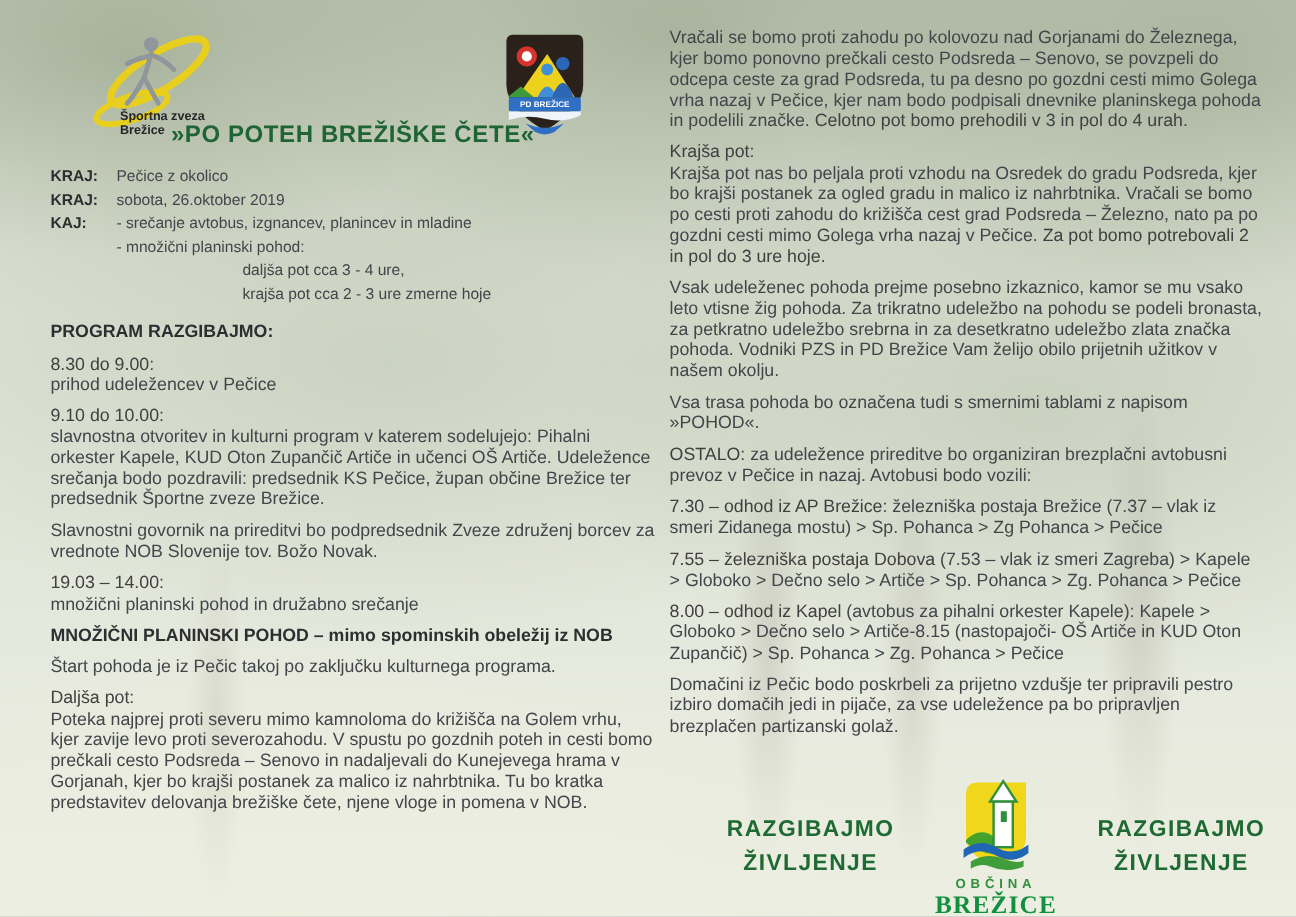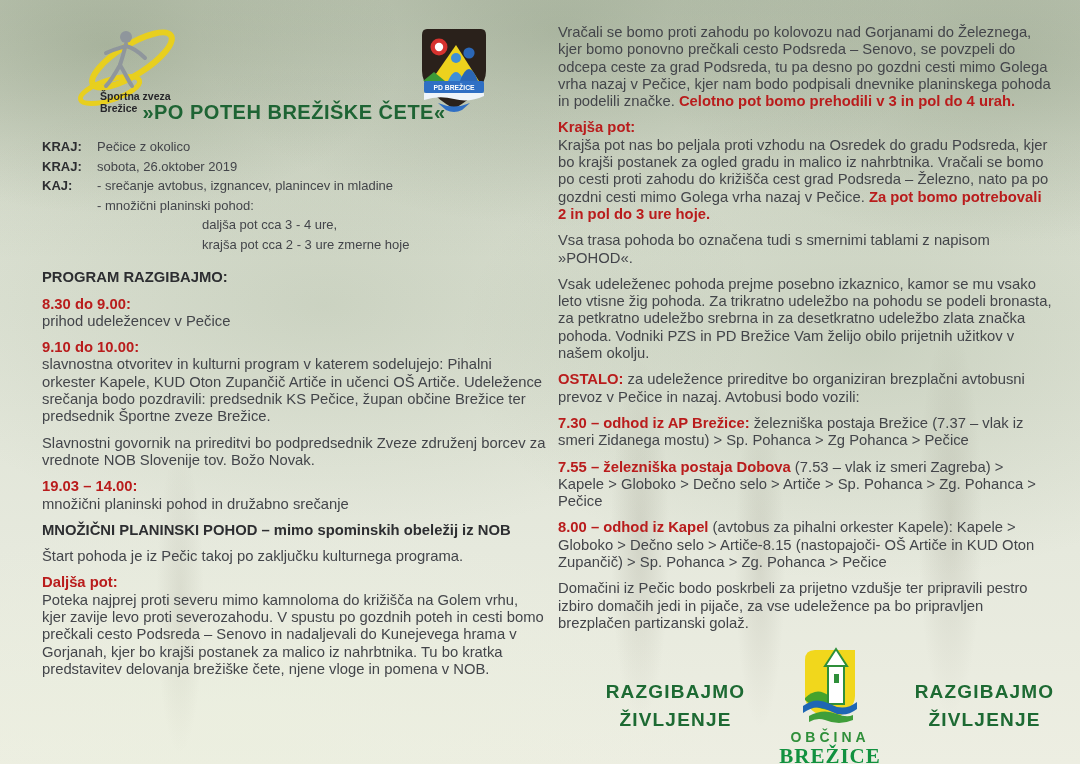--- a/index.html
+++ b/index.html
@@ -26,21 +26,21 @@
   }
   .bg::after{content:""; position:absolute; inset:0;
     background:linear-gradient(180deg, rgba(96,112,84,.18) 0%, rgba(96,112,84,0) 34%);
   }
 
   
   .col{position:absolute; top:0; font-size:14.8px; line-height:17.3px;}
   .col-left{left:42px; width:504px;}
   .col-right{left:558px; width:494px; padding-top:24px;}
   p{margin:0 0 9px;}
-  b{font-weight:bold; color:#b91c1c;}
+  b{font-weight:normal; color:#404040;}
   .line{display:block;}
 
   
   .logo-sports{position:absolute; left:70px; top:20px;}
   .logo-shield{position:absolute; left:416px; top:26px;}
 
   
   .title{
     margin:104px 0 0; text-align:center;
     font-size:20px; font-weight:800; letter-spacing:.5px;
@@ -60,21 +60,21 @@
   
   .footer{
     position:absolute; left:580px; top:648px; width:500px; height:116px;
     display:flex; align-items:center; justify-content:space-between;
   }
   .slogan{
     flex:1; text-align:center; font-size:19px; font-weight:800;
     color:#1d6a33; letter-spacing:1.2px; line-height:1.5;
   }
   .muni{width:118px; display:flex; flex-direction:column; align-items:center;}
-  .muni-obcina{font-size:14px; letter-spacing:4px; color:#2f8f3a; font-weight:bold; margin-top:1px;}
+  .muni-obcina{font-size:11px; letter-spacing:4px; color:#2f8f3a; font-weight:bold; margin-top:1px;}
   .muni-brezice{font-family:"Liberation Serif", serif; font-size:21px; font-weight:bold;
     color:#11913f; letter-spacing:1px; margin-top:-1px;}
 </style>
 </head>
 <body>
 
 <div class="page">
   <div class="bg"></div>
 
   <svg class="logo-sports" width="120" height="98" viewBox="0 0 120 98">
@@ -151,22 +151,22 @@
     </div>
   </div>
 
   <div class="col col-right">
     <p>
       <span>Vračali se bomo proti zahodu po kolovozu nad Gorjanami do Železnega, kjer bomo ponovno prečkali cesto Podsreda – Senovo, se povzpeli do odcepa ceste za grad Podsreda, tu pa desno po gozdni cesti mimo Golega vrha nazaj v Pečice, kjer nam bodo podpisali dnevnike planinskega pohoda in podelili značke. </span><b>Celotno pot bomo prehodili v 3 in pol do 4 urah.</b>
     </p>
     <p>
       <b class="line">Krajša pot:</b><span>Krajša pot nas bo peljala proti vzhodu na Osredek do gradu Podsreda, kjer bo krajši postanek za ogled gradu in malico iz nahrbtnika. Vračali se bomo po cesti proti zahodu do križišča cest grad Podsreda – Železno, nato pa po gozdni cesti mimo Golega vrha nazaj v Pečice. </span><b>Za pot bomo potrebovali 2 in pol do 3 ure hoje.</b>
     </p>
+    <p>Vsak udeleženec pohoda prejme posebno izkaznico, kamor se mu vsako leto vtisne žig pohoda. Za trikratno udeležbo na pohodu se podeli bronasta, za petkratno udeležbo srebrna in za desetkratno udeležbo zlata značka pohoda. Vodniki PZS in PD Brežice Vam želijo obilo prijetnih užitkov v našem okolju.</p>
     <p>Vsa trasa pohoda bo označena tudi s smernimi tablami z napisom »POHOD«.</p>
-    <p>Vsak udeleženec pohoda prejme posebno izkaznico, kamor se mu vsako leto vtisne žig pohoda. Za trikratno udeležbo na pohodu se podeli bronasta, za petkratno udeležbo srebrna in za desetkratno udeležbo zlata značka pohoda. Vodniki PZS in PD Brežice Vam želijo obilo prijetnih užitkov v našem okolju.</p>
     <p>
       <b>OSTALO:</b><span> za udeležence prireditve bo organiziran brezplačni avtobusni prevoz v Pečice in nazaj. Avtobusi bodo vozili:</span>
     </p>
     <p>
       <b>7.30 – odhod iz AP Brežice:</b><span> železniška postaja Brežice (7.37 – vlak iz smeri Zidanega mostu) &gt; Sp. Pohanca &gt; Zg Pohanca &gt; Pečice</span>
     </p>
     <p>
       <b>7.55 – železniška postaja Dobova</b><span> (7.53 – vlak iz smeri Zagreba) &gt; Kapele &gt; Globoko &gt; Dečno selo &gt; Artiče &gt; Sp. Pohanca &gt; Zg. Pohanca &gt; Pečice</span>
     </p>
     <p>

